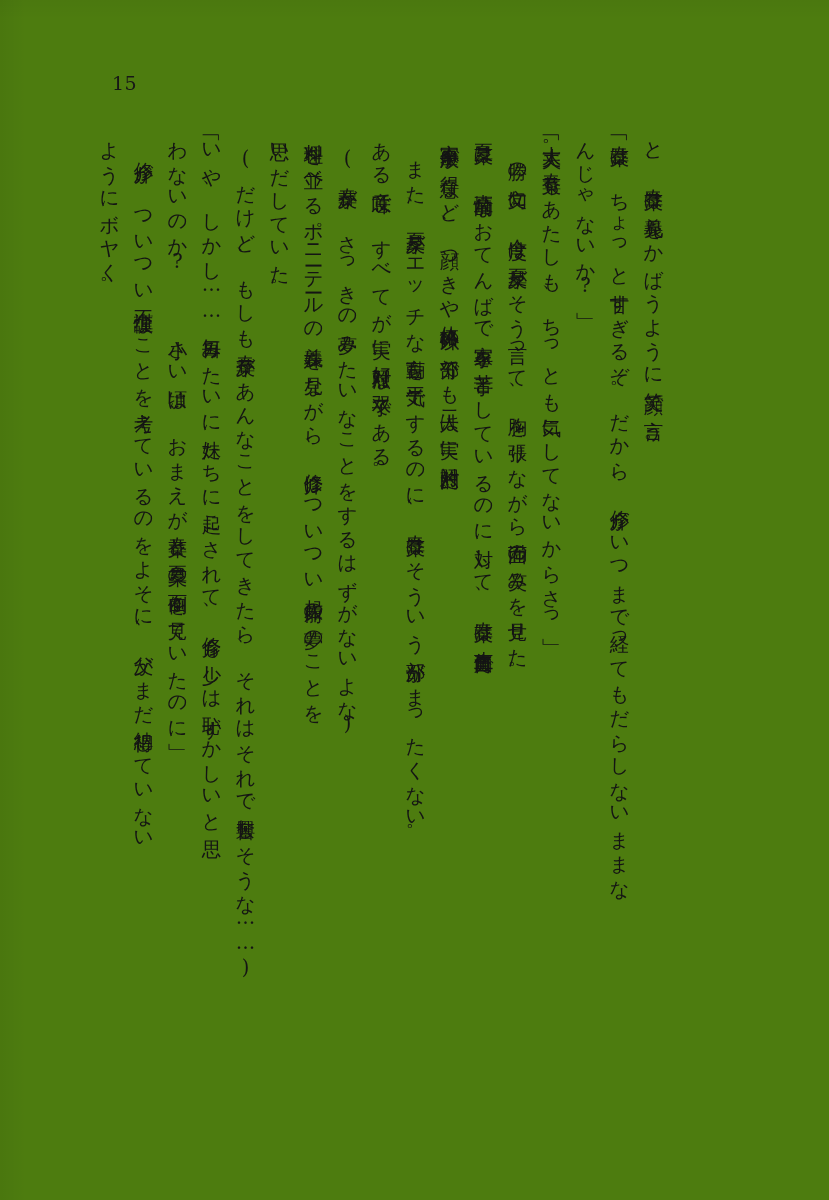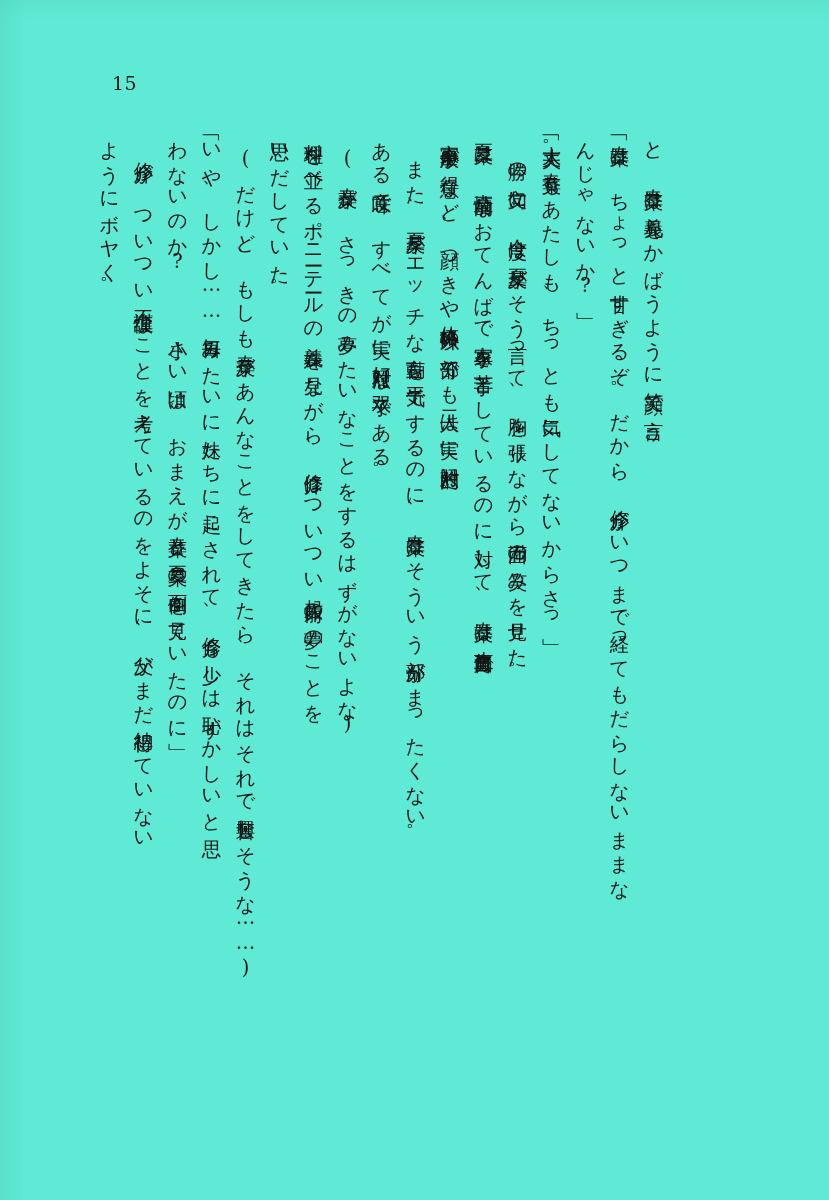--- a/index.html
+++ b/index.html
@@ -11,21 +11,21 @@
     width: 829px;
     height: 1200px;
     font-family: "DejaVu Serif", "Liberation Serif", serif;
     color: #1a1a1a;
     position: relative;
     overflow: hidden;
   }
   #page {
     position: absolute;
     inset: 0;
-    background: #5eead4;
+    background: #4d7c0f;
   }
   
   #page::before {
     content: "";
     position: absolute;
     inset: 0;
     background:
       linear-gradient(90deg, rgba(0,0,0,0.045) 0px, rgba(0,0,0,0.0) 26px),
       linear-gradient(180deg, rgba(0,0,0,0.03) 0px, rgba(0,0,0,0.0) 20px);
     pointer-events: none;

